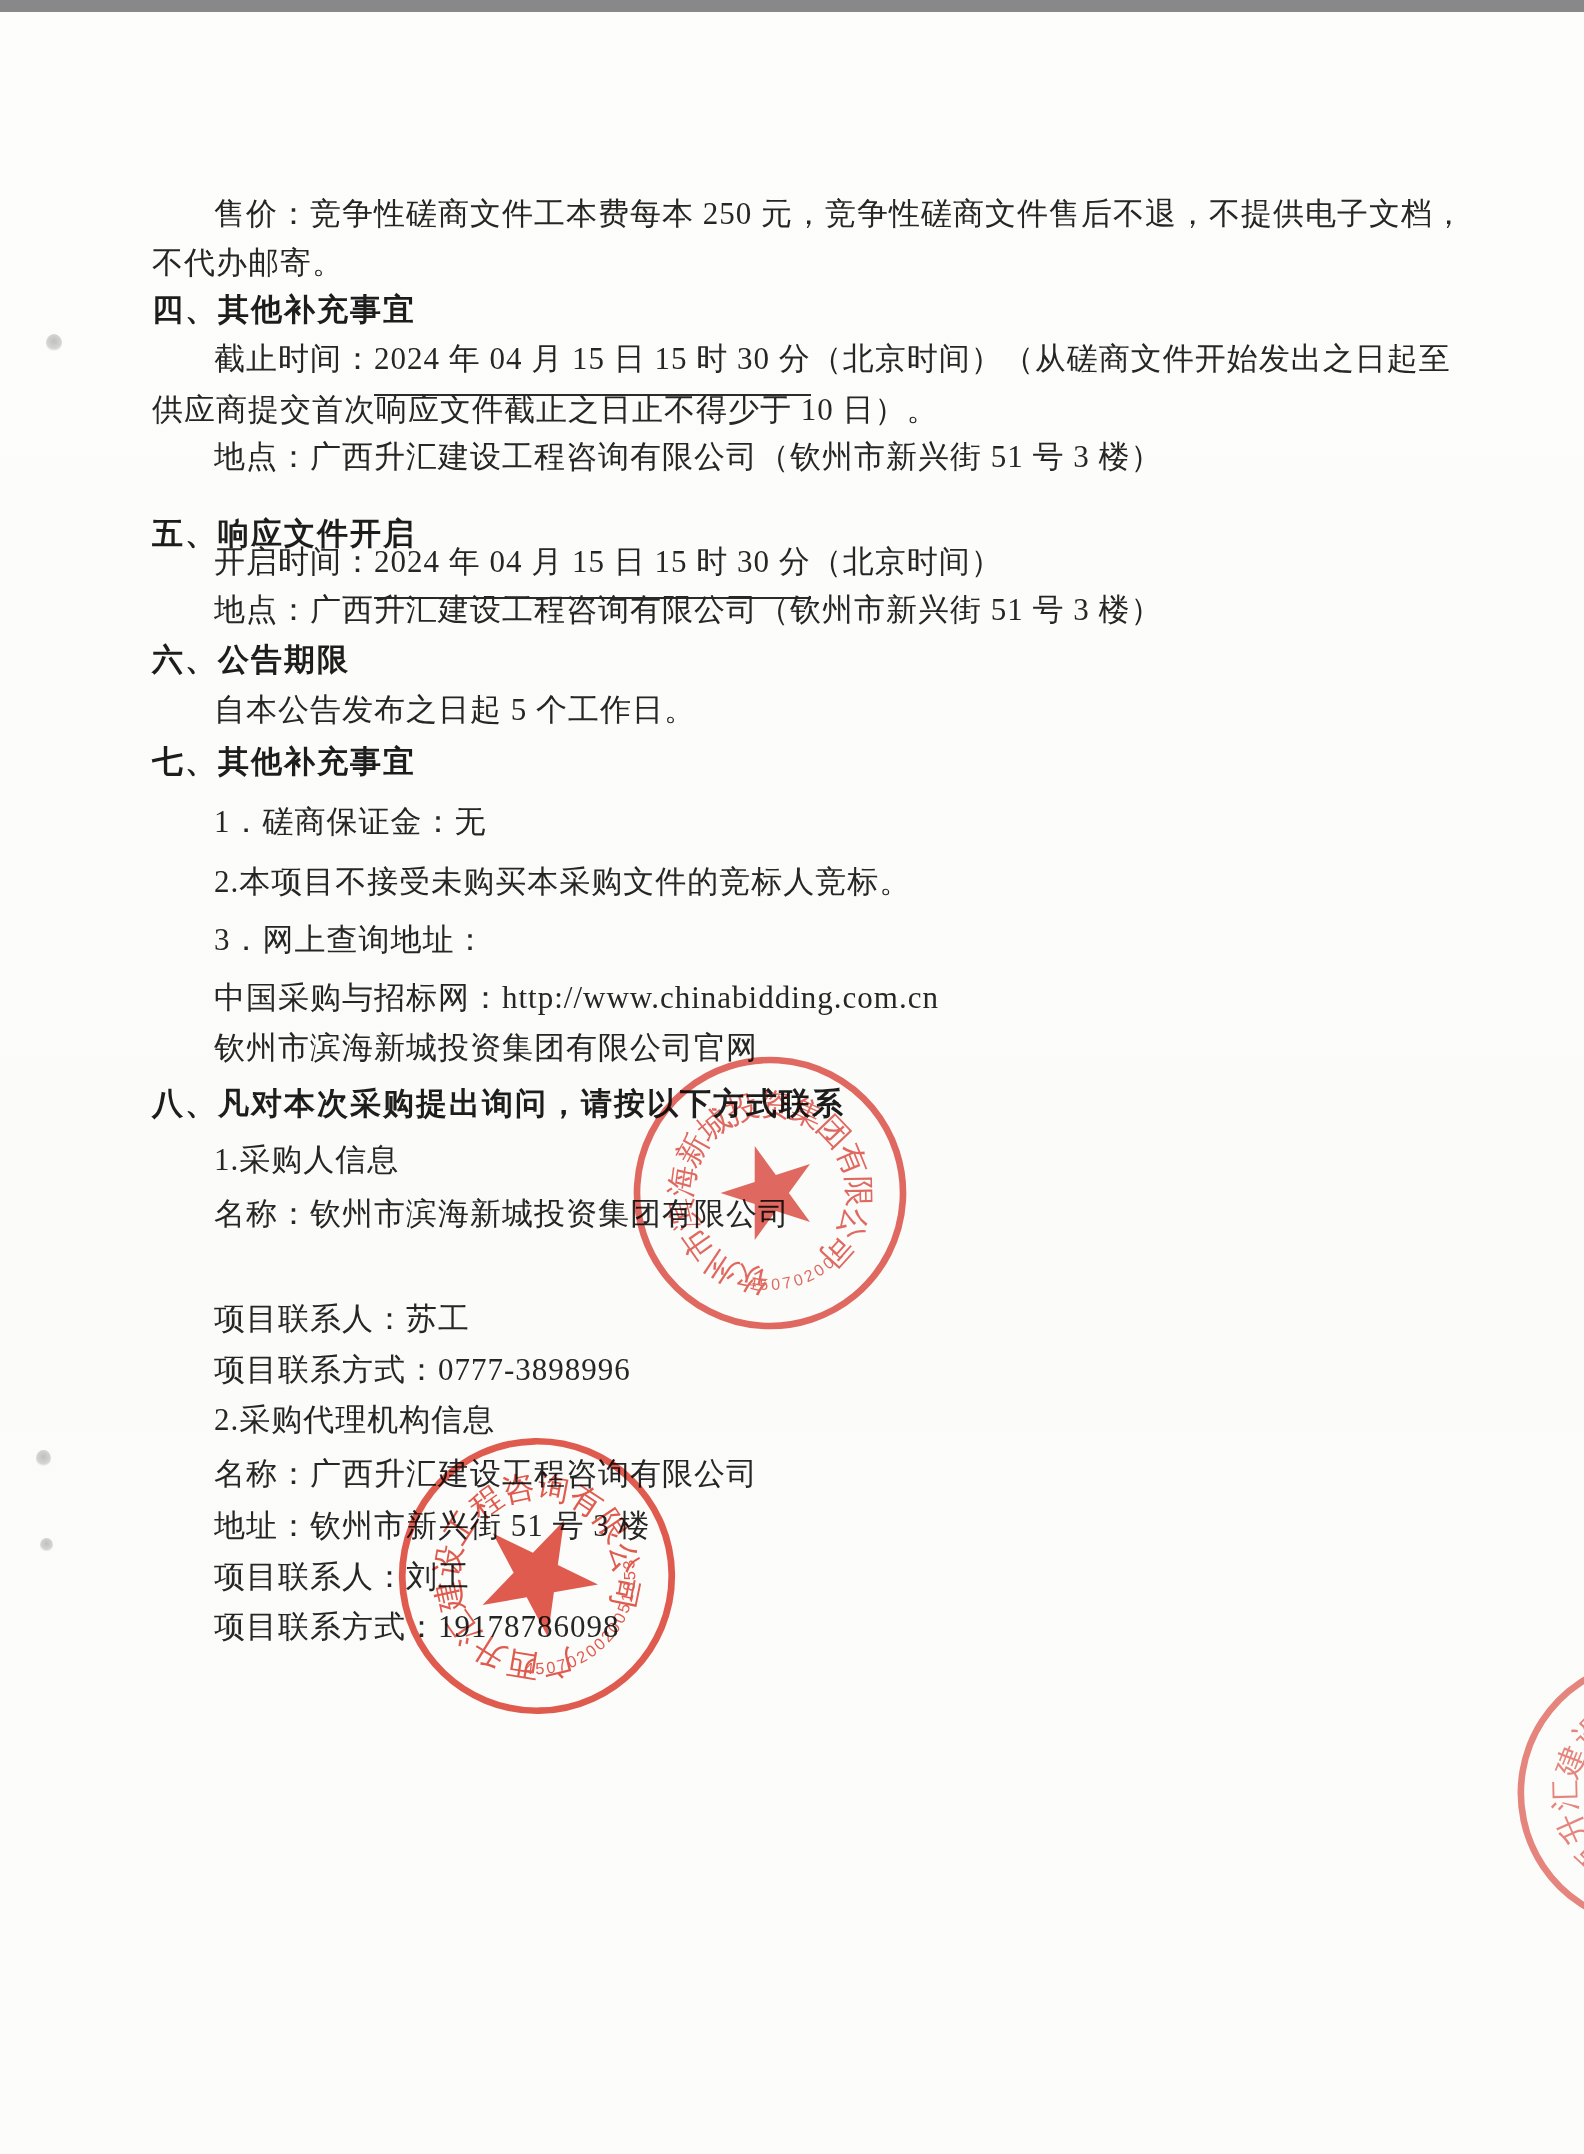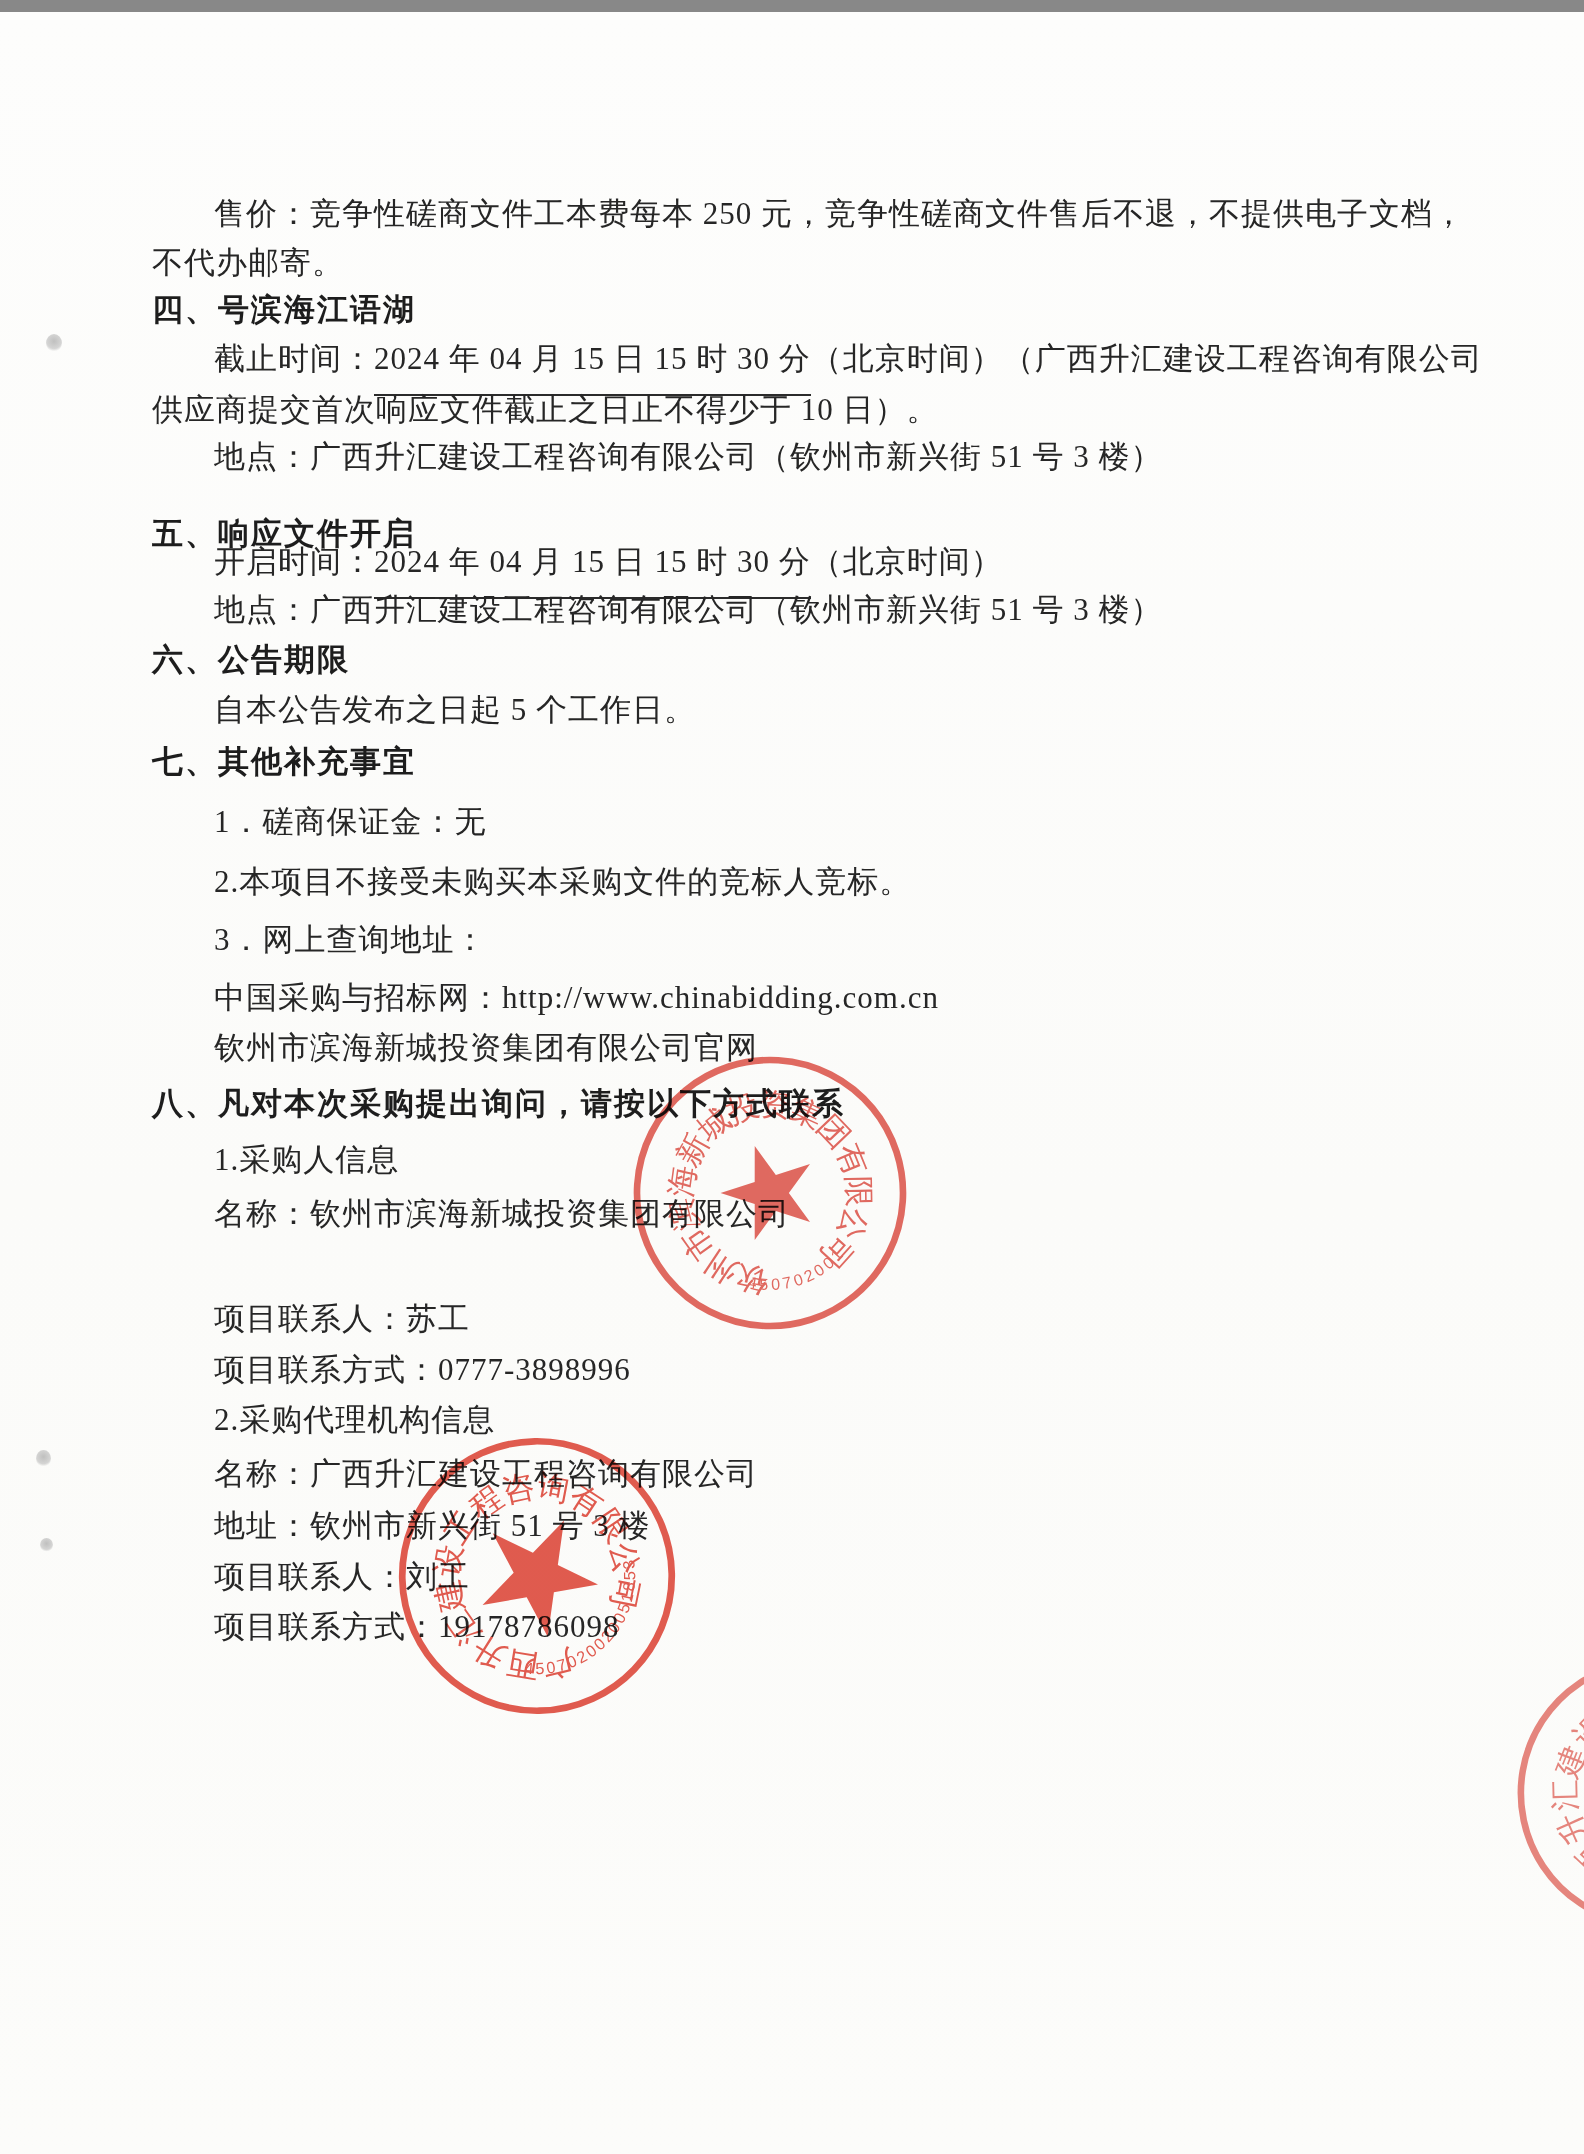--- a/index.html
+++ b/index.html
@@ -46,24 +46,24 @@
     opacity:.55;
   }
 </style>
 </head>
 <body>
 
 <div class="page">
 
   <div class="line indent" style="top:182px">售价：竞争性磋商文件工本费每本 250 元，竞争性磋商文件售后不退，不提供电子文档，</div>
   <div class="line" style="top:231px">不代办邮寄。</div>
-  <div class="line heading" style="top:278px">四、号滨海江语湖</div>
+  <div class="line heading" style="top:278px">四、其他补充事宜</div>
 
   <div class="line indent" style="top:327px">
-    <span>截止时间：</span><span class="u">2024 年 04 月 15 日 15 时 30 分</span><span>（北京时间）（广西升汇建设工程咨询有限公司</span>
+    <span>截止时间：</span><span class="u">2024 年 04 月 15 日 15 时 30 分</span><span>（北京时间）（从磋商文件开始发出之日起至</span>
   </div>
 
   <div class="line" style="top:378px">供应商提交首次响应文件截止之日止不得少于 10 日）。</div>
   <div class="line indent" style="top:425px">地点：广西升汇建设工程咨询有限公司（钦州市新兴街 51 号 3 楼）</div>
   <div class="line heading" style="top:502px">五、响应文件开启</div>
 
   <div class="line indent" style="top:530px">
     <span>开启时间：</span><span class="u">2024 年 04 月 15 日 15 时 30 分</span><span>（北京时间）</span>
   </div>
 

